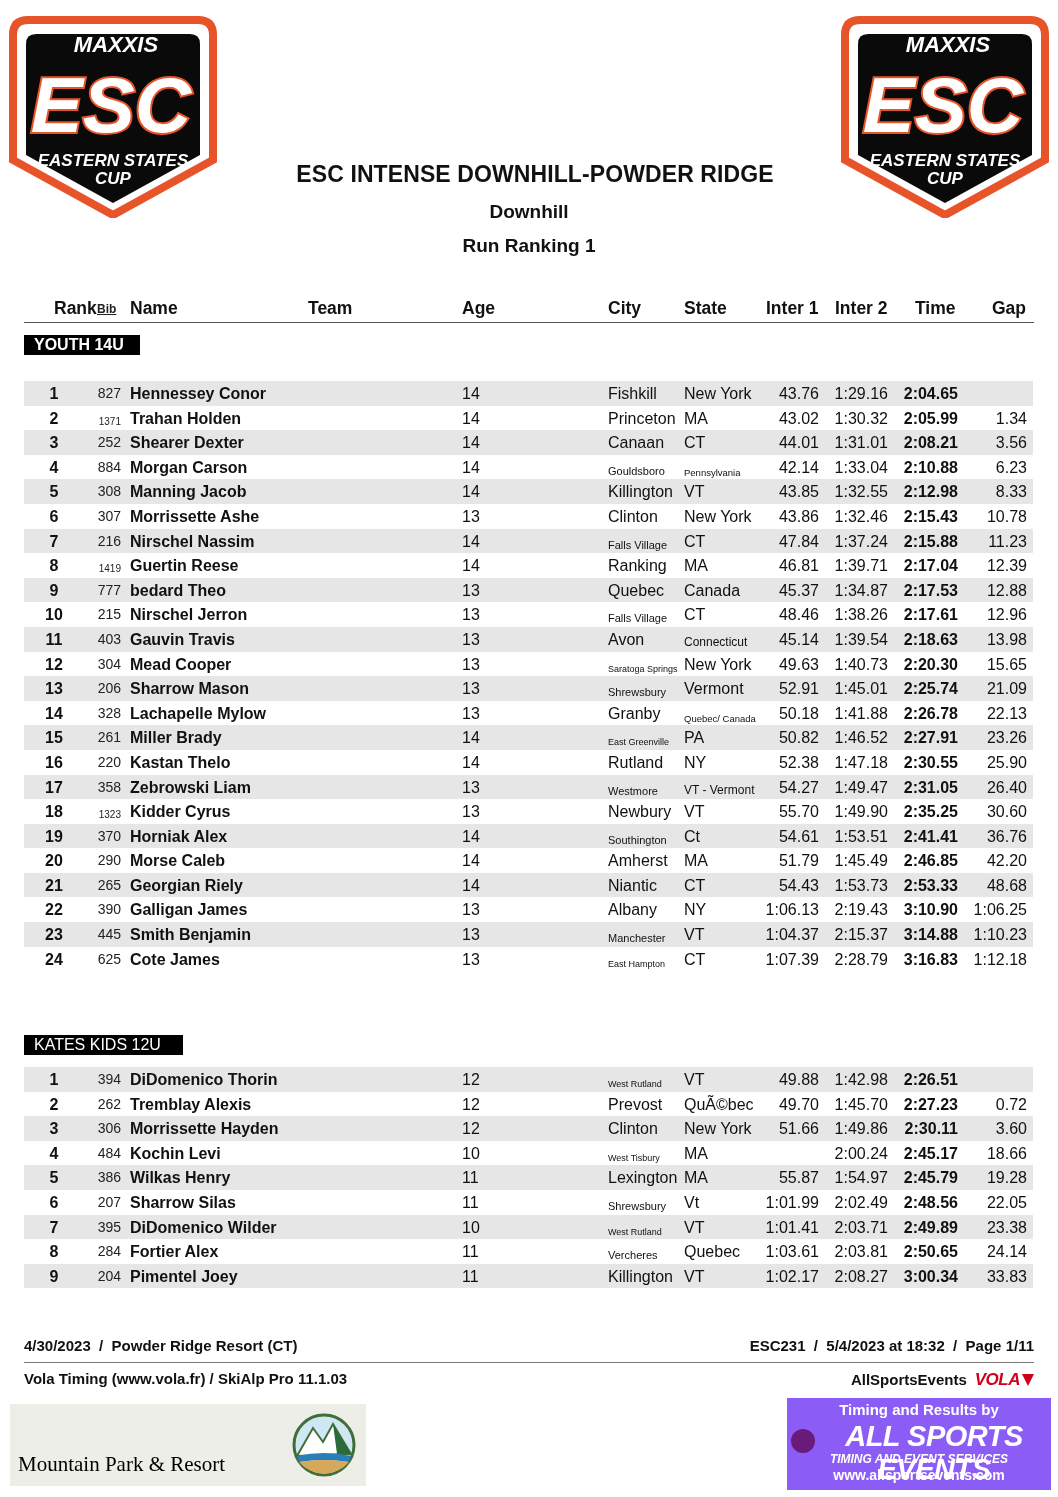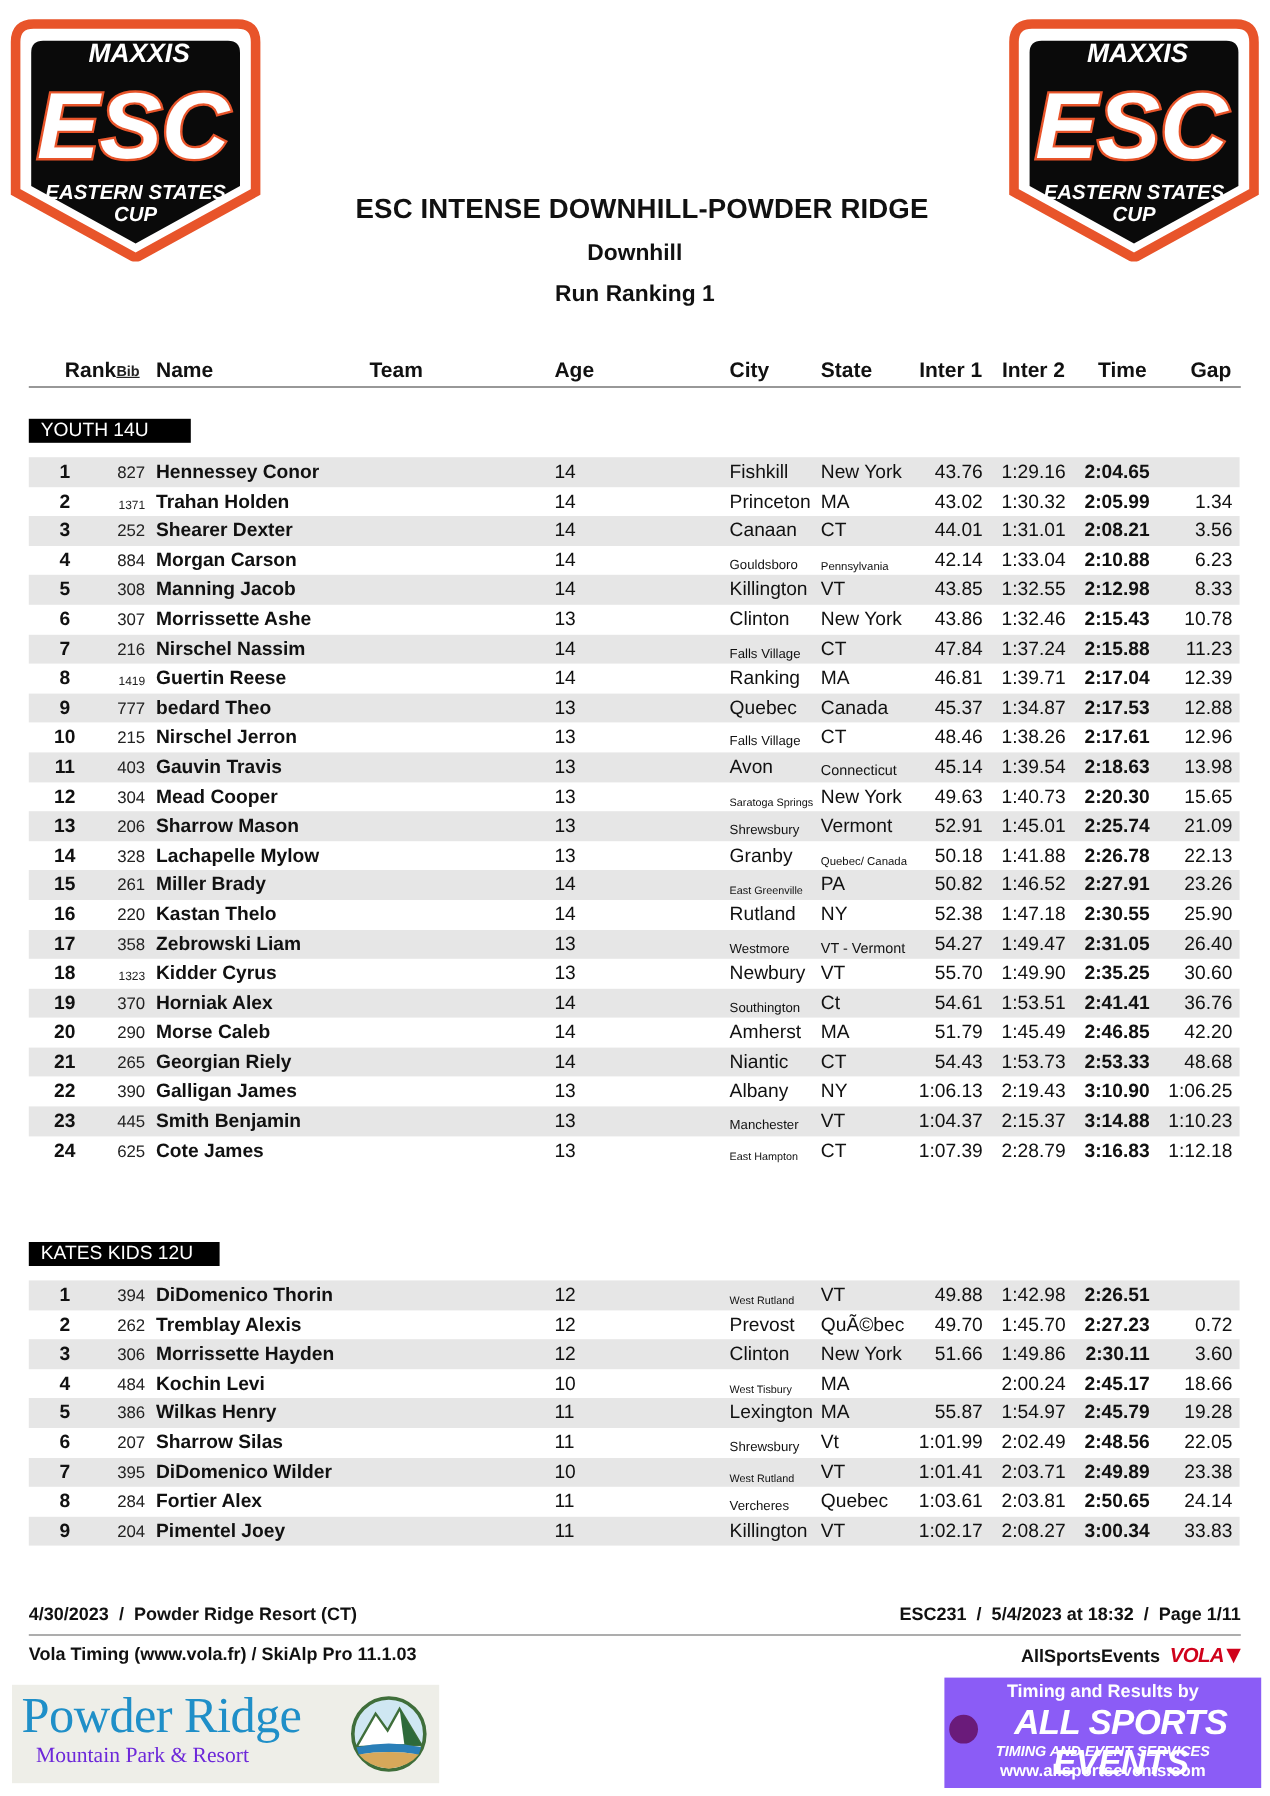--- a/index.html
+++ b/index.html
@@ -44,21 +44,21 @@
 
   .footline { position: absolute; left: 24px; width: 1010px; font-size: 15px; font-weight: bold; }
   .foot1 { top: 1337px; height: 26px; border-bottom: 1px solid #777; }
   .foot2 { top: 1370px; }
   .foot-right { position: absolute; right: 0; top: 0; }
   .vola { display: inline-block; color: #d0021b; font-style: italic; font-weight: bold; font-size: 17px; margin-left: 8px; letter-spacing: -0.5px; }
   .vola-tri { display: inline-block; width: 0; height: 0; border-left: 6px solid transparent; border-right: 6px solid transparent; border-top: 12px solid #d0021b; margin-left: 2px; vertical-align: -1px; }
 
   .pr-logo { position: absolute; left: 10px; top: 1404px; width: 356px; height: 82px; background: #eeeee8; }
   .pr-title { position: absolute; left: 8px; top: 2px; font-family: "Liberation Serif", serif; font-size: 42px; color: #1f8fc8; letter-spacing: -0.5px; }
-  .pr-sub { position: absolute; left: 20px; top: 48px; font-family: "Liberation Serif", serif; font-size: 18px; color: #6d28d9; }
+  .pr-sub { position: absolute; left: 8px; top: 48px; font-family: "Liberation Serif", serif; font-size: 21px; color: #000000; }
   .pr-emblem { position: absolute; left: 281px; top: 8px; width: 66px; height: 66px; }
 
   .ase-logo { position: absolute; left: 787px; top: 1398px; width: 264px; height: 92px; background: #8b5cf6; color: #fff; text-align: center; }
   .ase-l1 { position: absolute; top: 3px; left: 0; width: 100%; font-size: 15px; font-weight: bold; }
   .ase-l2 { position: absolute; top: 22px; left: 30px; font-size: 29px; font-weight: bold; font-style: italic; letter-spacing: -0.5px; }
   .ase-l3 { position: absolute; top: 54px; left: 0; width: 100%; font-size: 12px; font-weight: bold; font-style: italic; }
   .ase-l4 { position: absolute; top: 69px; left: 0; width: 100%; font-size: 14px; font-weight: bold; }
   .ase-icon { position: absolute; top: 31px; left: 4px; width: 24px; height: 24px; border-radius: 50%; background: #6a1b7a; }
 </style>
 </head>
@@ -96,21 +96,21 @@
   <span style="left:284px">Team</span>
   <span style="left:438px">Age</span>
   <span style="left:584px">City</span>
   <span style="left:660px">State</span>
   <span style="left:742px">Inter 1</span>
   <span style="left:811px">Inter 2</span>
   <span style="left:891px">Time</span>
   <span style="left:968px">Gap</span>
 </div>
 
-<div class="cat" style="top:349px; width:135px;">YOUTH 14U</div>
+<div class="cat" style="top:335px; width:116px;font-weight:bold;">YOUTH 14U</div>
 <div class="rows" style="top:381px;" id="rows0">
     <div class="row shade">
       <span class="c-rank">1</span>
       <span class="c-bib">827</span>
       <span class="c-name">Hennessey Conor</span>
       <span class="c-age">14</span>
       <span class="c-city">Fishkill</span>
       <span class="c-state">New York</span>
       <span class="c-i1">43.76</span>
       <span class="c-i2">1:29.16</span>
@@ -512,21 +512,20 @@
   <span class="foot-right" style="white-space:pre">ESC231  /  5/4/2023 at 18:32  /  Page 1/11</span>
 </div>
 <div class="footline foot2">
   <span>Vola Timing (www.vola.fr) / SkiAlp Pro 11.1.03</span>
   <span class="foot-right">
     <span>AllSportsEvents</span><span class="vola">VOLA</span><span class="vola-tri"></span>
   </span>
 </div>
 
 <div class="pr-logo">
-  <div class="pr-title">Powder Ridge</div>
   <div class="pr-sub">Mountain Park &amp; Resort</div>
   <svg class="pr-emblem" viewBox="0 0 66 66">
     <circle cx="33" cy="33" r="30" fill="#cfe7f2" stroke="#3f6e3a" stroke-width="3"></circle>
     <path d="M6 44 L22 16 L32 30 L42 12 L60 42 Z" fill="#fff" stroke="#3f6e3a" stroke-width="2"></path>
     <path d="M42 12 L60 42 L46 42 Z" fill="#2d6a3a"></path>
     <path d="M6 44 Q33 38 60 44 L58 50 Q33 46 8 50 Z" fill="#2a7fb8"></path>
     <path d="M8 50 Q33 46 58 50 Q50 60 33 62 Q16 60 8 50 Z" fill="#d7a85a"></path>
   </svg>
 </div>
 

